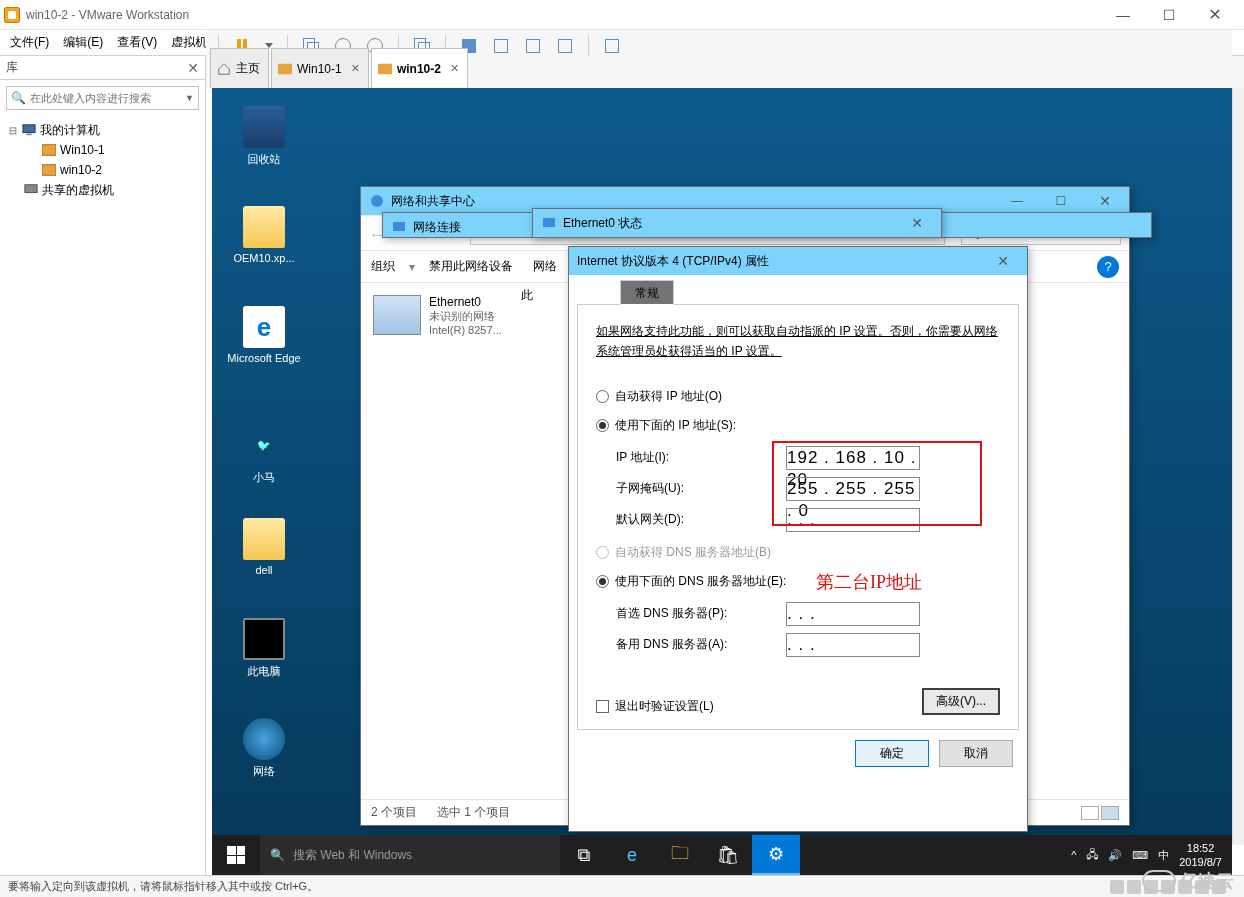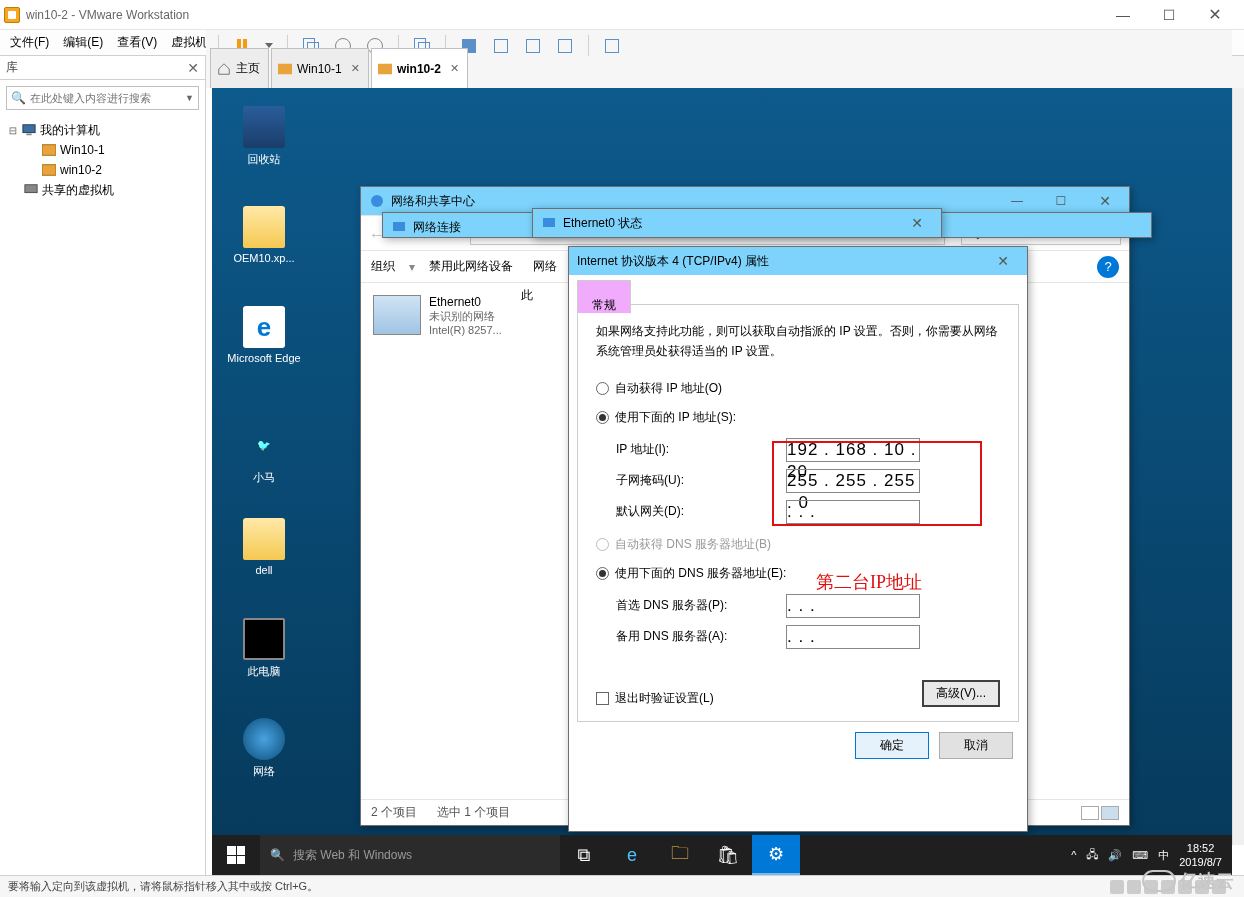--- a/index.html
+++ b/index.html
@@ -100,23 +100,23 @@
 .w-nsc .sb .vbtn{margin-left:auto;display:flex;gap:2px;}
 .w-nsc .sb .vbtn b{width:18px;height:14px;border:1px solid #aaa;}
 
 .w-conn{left:170px;top:124px;width:770px;}
 .w-eth{left:320px;top:120px;width:410px;}
 
 
 .w-ipv4{left:356px;top:158px;width:460px;height:586px;background:#fff;}
 .w-ipv4 .win-title{border-bottom:none;}
 .w-ipv4 .tabset{margin:4px 8px 0;border-bottom:1px solid #ccc;height:26px;display:flex;}
-.w-ipv4 .tabset .t{border:1px solid #ccc;border-bottom:1px solid #fff;padding:16px 14px;font-size:12px;background:#f0abfc;position:relative;top:1px;}
+.w-ipv4 .tabset .t{border:1px solid #ccc;border-bottom:1px solid #fff;padding:4px 14px;font-size:12px;background:#737373;position:relative;top:1px;margin-left:43px;}
 .w-ipv4 .pane{border:1px solid #ccc;border-top:none;margin:0 8px;padding:16px 18px 14px;}
-.w-ipv4 .desc{font-size:12px;line-height:1.7;margin-bottom:18px;}
+.w-ipv4 .desc{font-size:12px;line-height:1.7;margin-bottom:26px;text-decoration:underline;}
 .radio-row{display:flex;align-items:center;gap:6px;font-size:12px;margin:12px 0;}
 .radio{width:13px;height:13px;border:1px solid #666;border-radius:50%;display:flex;align-items:center;justify-content:center;}
 .radio.on::after{content:"";width:7px;height:7px;background:#333;border-radius:50%;}
 .radio.dis{border-color:#bbb;}
 .fgroup{margin:4px 0 10px 20px;}
 .frow{display:flex;align-items:center;margin:7px 0;font-size:12px;}
 .frow label{width:170px;}
 .ip-box{width:134px;height:24px;border:1px solid #888;text-align:left;font-size:17px;line-height:22px;letter-spacing:1px;}
 .hl{position:absolute;border:2px solid #e01010;left:560px;top:353px;width:210px;height:85px;pointer-events:none;}
 .anno{position:absolute;left:604px;top:482px;color:#e01010;font-size:18px;font-family:SimSun,serif;}

